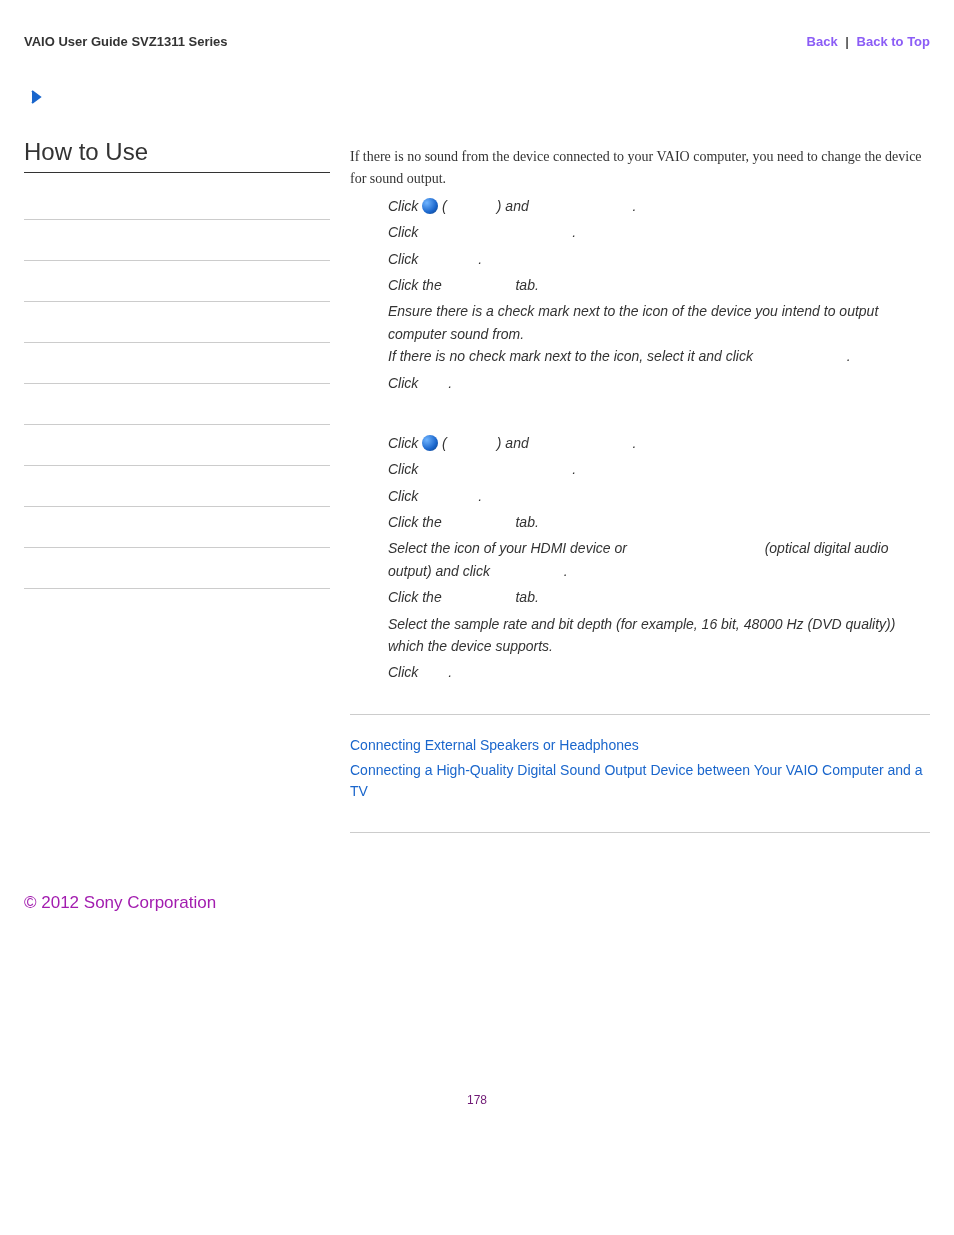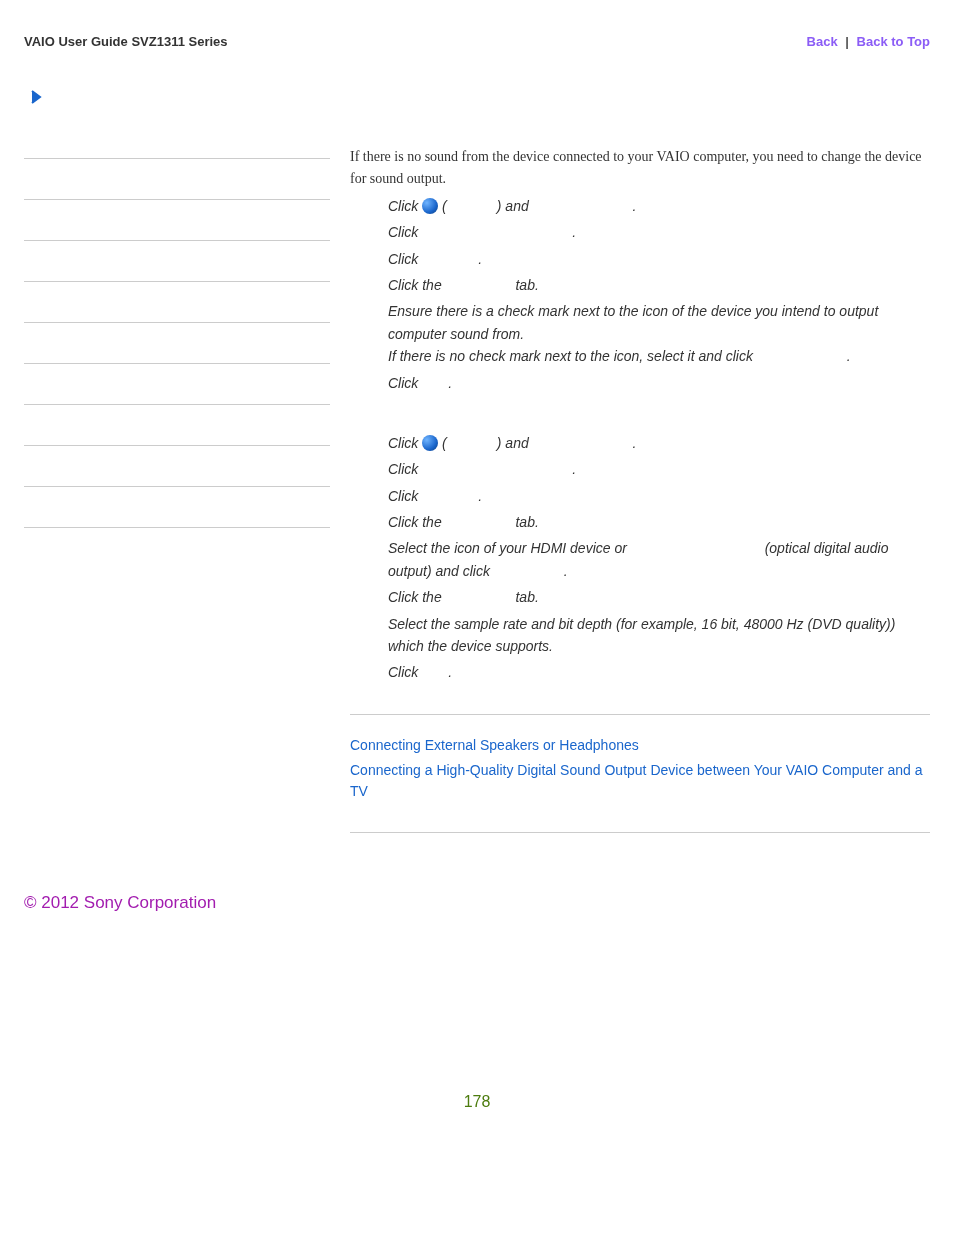--- a/index.html
+++ b/index.html
@@ -134,22 +134,22 @@
     margin-bottom: 4px;
     line-height: 1.5;
   }
   .footer {
     font-size: 17px;
     color: #a21caf;
     padding: 40px 4px 0 4px;
   }
   .page-num {
     text-align: center;
-    font-size: 16px;
-    color: #4d7c0f;
+    font-size: 12px;
+    color: #701a75;
     padding-top: 180px;
   }
 </style>
 </head>
 <body>
 
 <div class="page">
 
 
   <div class="subheader">
@@ -163,20 +163,21 @@
 
   <div class="arrow-block">
     <svg width="18" height="16" viewBox="0 0 18 16">
       <path d="M2 2 L10 8 L2 14 Z" fill="#1a66cc"></path>
       <path d="M2 2 L10 8 L2 14" fill="none" stroke="#1a66cc" stroke-width="2"></path>
     </svg>
   </div>
 
   <div class="content">
     <div class="sidebar">
+      <h1>How to Use</h1>
       <div class="side-item"></div>
       <div class="side-item"></div>
       <div class="side-item"></div>
       <div class="side-item"></div>
       <div class="side-item"></div>
       <div class="side-item"></div>
       <div class="side-item"></div>
       <div class="side-item"></div>
       <div class="side-item"></div>
       <div class="side-item"></div>

